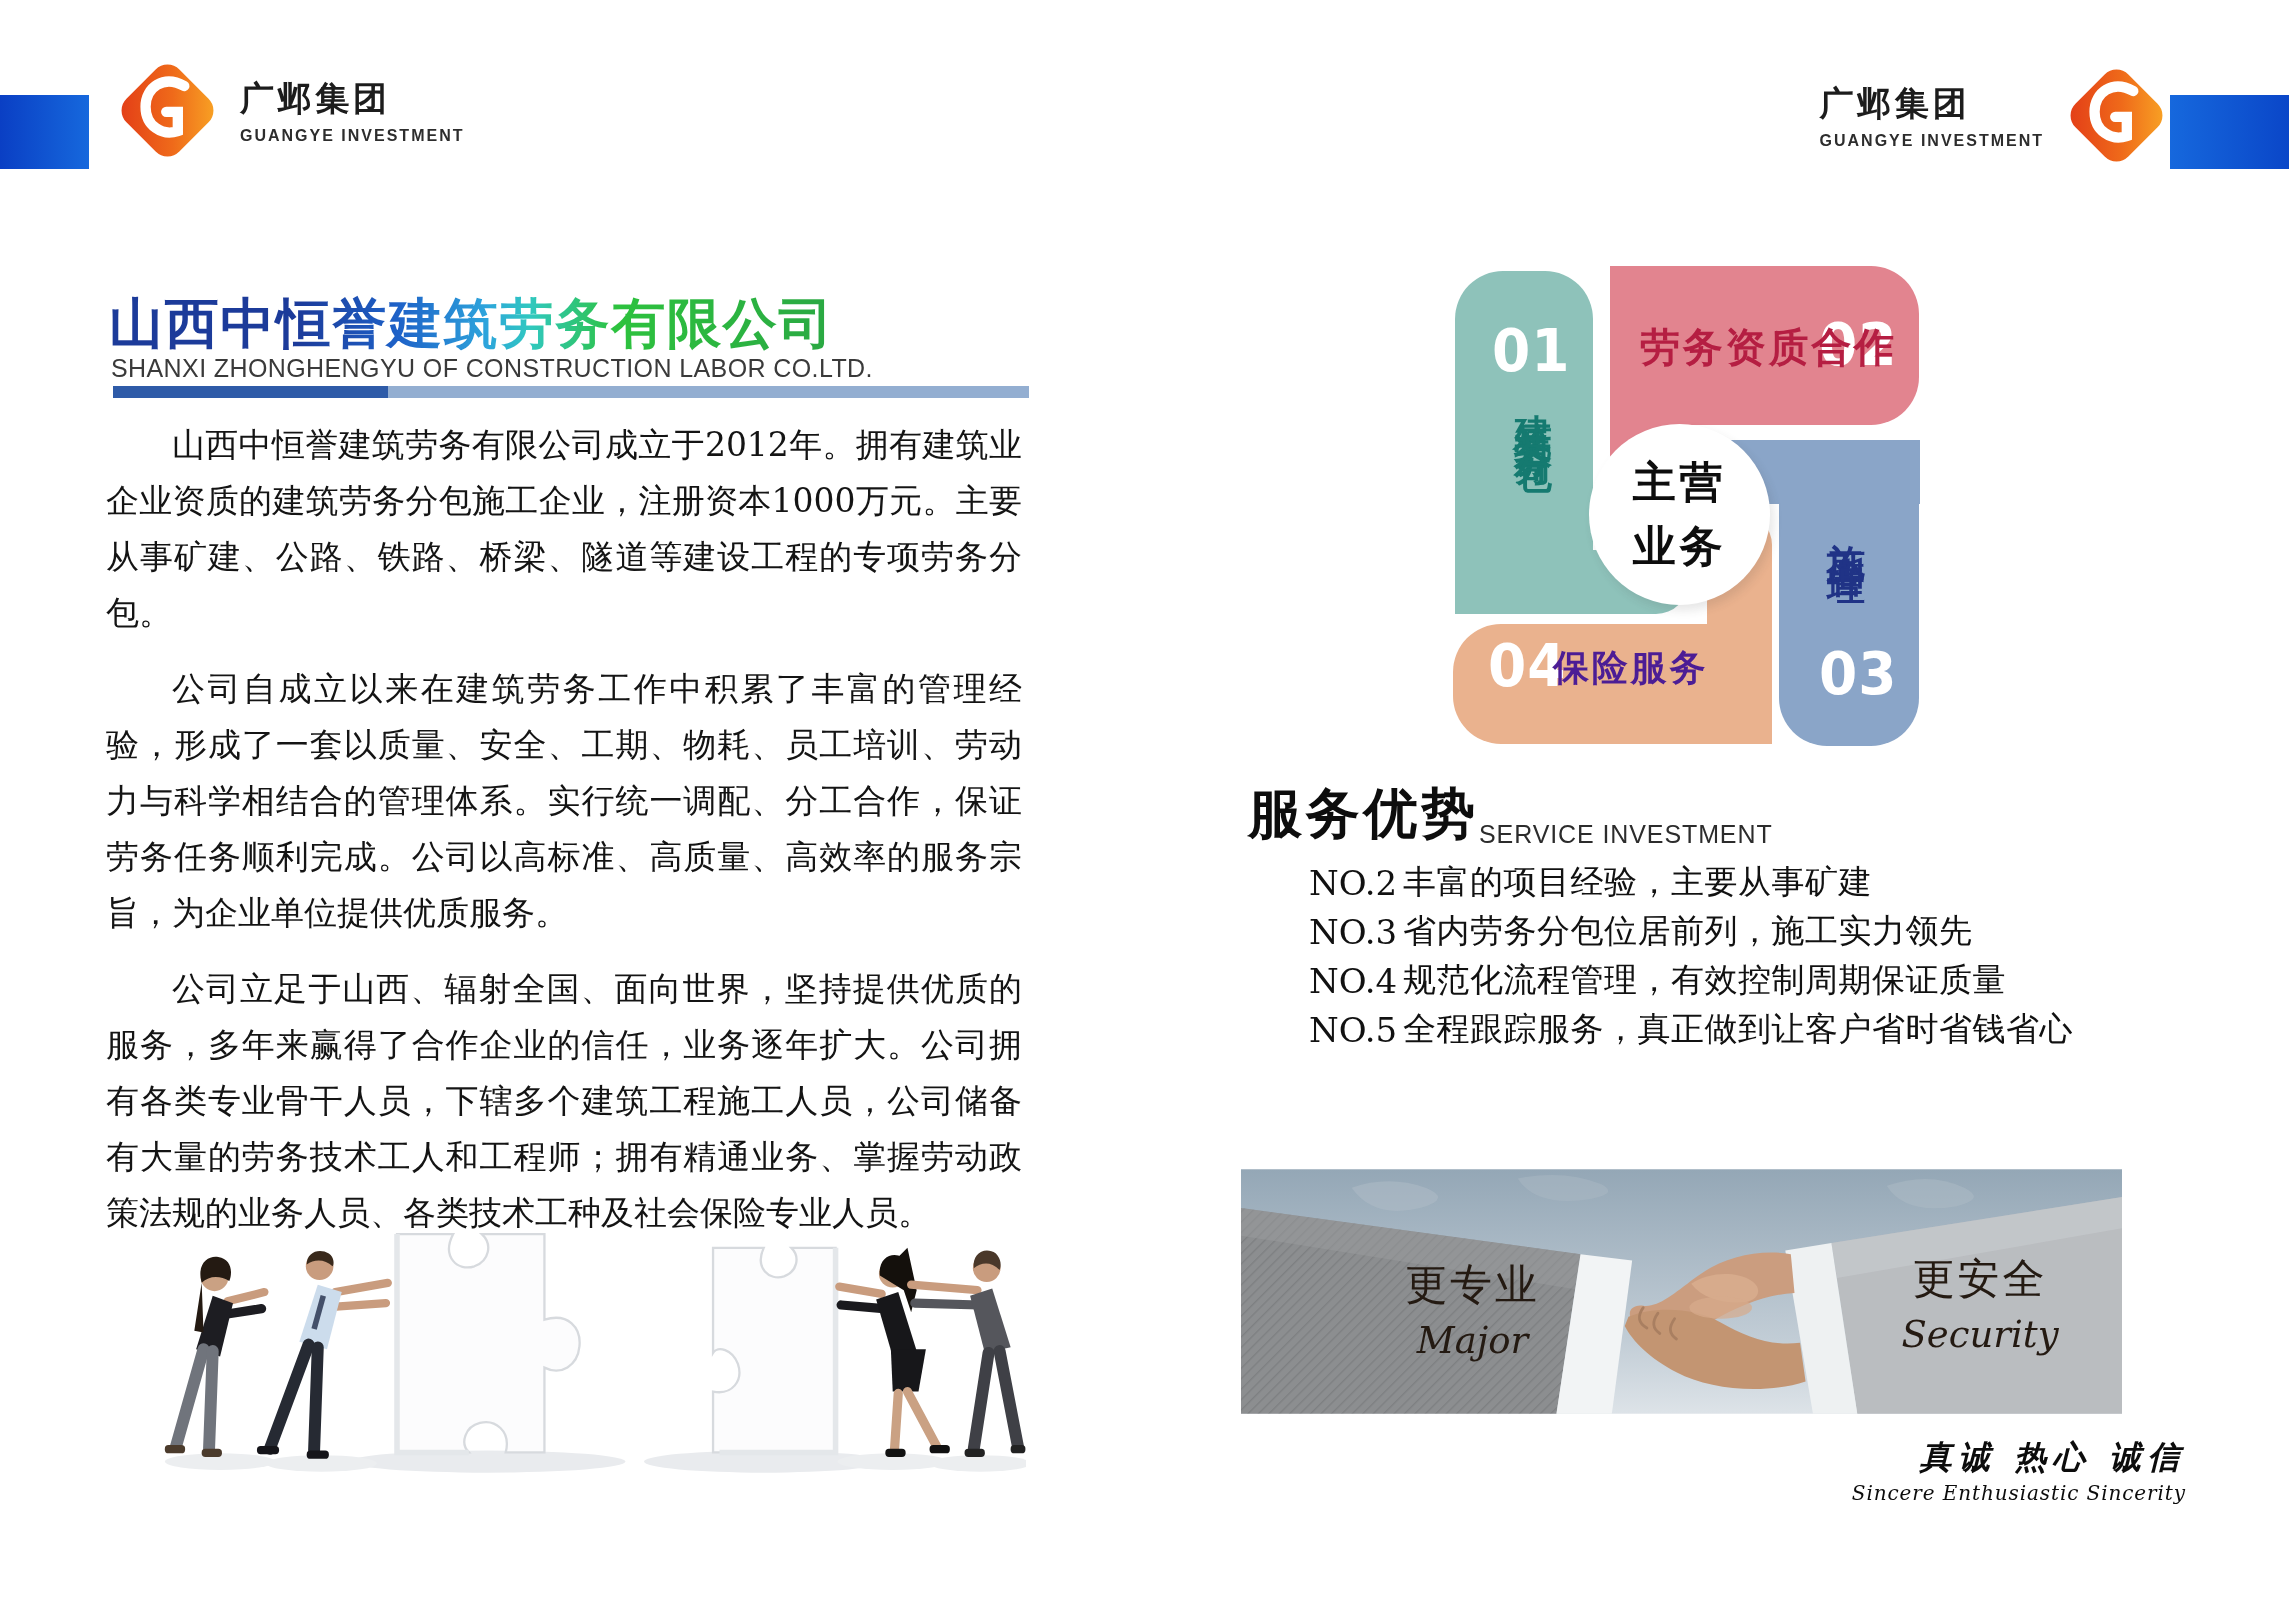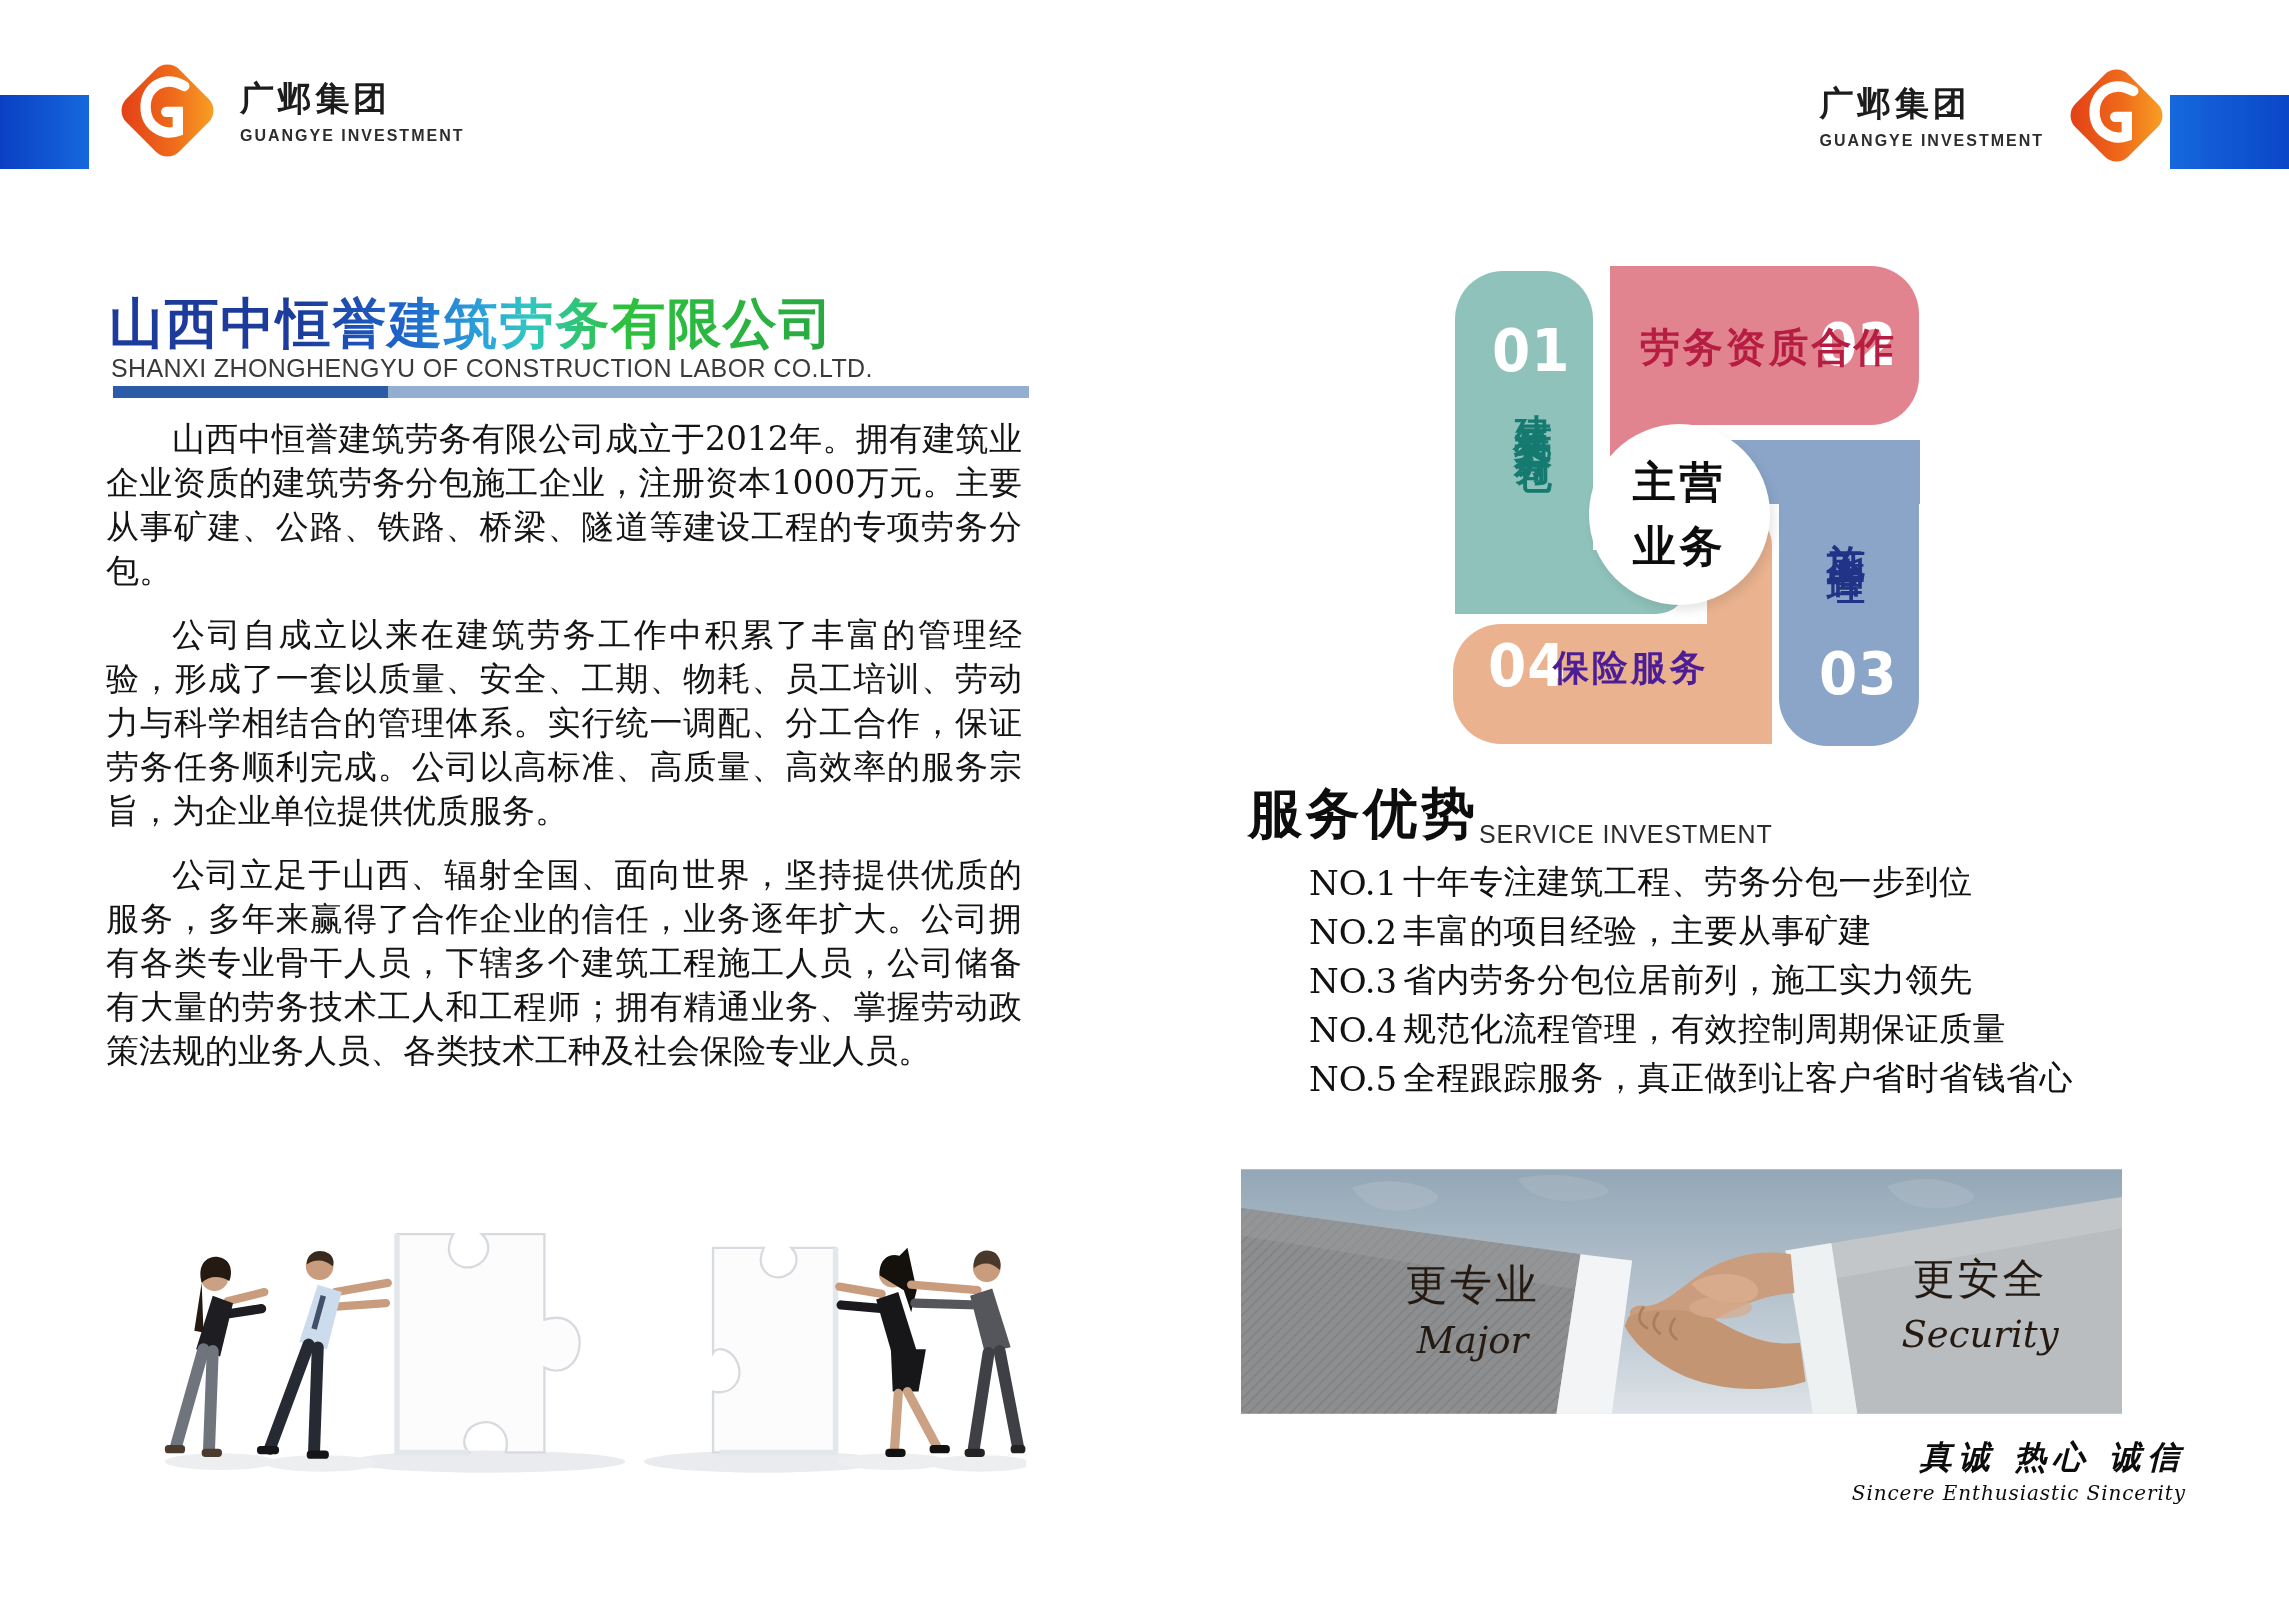--- a/index.html
+++ b/index.html
@@ -23,21 +23,21 @@
     background:linear-gradient(90deg,#1c3b9a 0%,#1c3b9a 26%,#1e62c8 40%,#2da4dc 52%,#30c8c0 58%,#2dc23e 70%,#2aa843 100%);
     -webkit-background-clip:text;background-clip:text;color:transparent;}
   .title-en{position:absolute;left:111px;top:354px;font-size:25px;color:#3a3a3a;letter-spacing:0.4px;}
   .divider{position:absolute;left:113px;top:386px;height:12px;width:916px;font-size:0;}
   .divider span{display:inline-block;height:12px;vertical-align:top;}
   .divider .d1{width:275px;background:#2e5ba8;}
   .divider .d2{width:641px;background:#93aed1;}
 
   .body-copy{position:absolute;left:106px;top:417px;width:916px;
     font-family:"DejaVu Serif","Liberation Serif",serif;
-    font-size:33px;line-height:44px;color:#141414;text-align:justify;}
+    font-size:33px;line-height:56px;color:#141414;text-align:justify;}
   .body-copy p{margin:0 0 20px 0;text-indent:2em;}
 
   
   .pinwheel{position:absolute;left:1444px;top:266px;width:475px;height:466px;}
   .petal{position:absolute;}
   .p-teal-main {left:11px;top:4.6px;width:138px;height:343px;border-radius:48px;}
   .p-teal-tail {left:11px;top:284px;width:233px;height:64px;border-radius:0 32px 32px 0;}
   .p-pink-main {left:166px;top:0;width:309px;height:159px;border-radius:48px;}
   .p-pink-tail {left:166px;top:0;width:65px;height:233px;border-radius:0 0 32px 32px;}
   .p-blue-main {left:335px;top:174px;width:140px;height:306px;border-radius:48px;}
@@ -233,24 +233,20 @@
   <div class="pw-label lab2">劳务资质合作</div>
   <div class="pw-label lab-v lab3">施工管理</div>
   <div class="pw-label lab4">保险服务</div>
 </div>
 
 <div class="sa-title">服务优势</div>
 <div class="sa-sub">SERVICE INVESTMENT</div>
 
 <div class="sa-list">
   <div class="sa-row">
-    <span class="sa-no">NO.1</span>
-    <span class="sa-txt">十年专注建筑工程、劳务分包一步到位</span>
-  </div>
-  <div class="sa-row">
     <span class="sa-no">NO.2</span>
     <span class="sa-txt">丰富的项目经验，主要从事矿建</span>
   </div>
   <div class="sa-row">
     <span class="sa-no">NO.3</span>
     <span class="sa-txt">省内劳务分包位居前列，施工实力领先</span>
   </div>
   <div class="sa-row">
     <span class="sa-no">NO.4</span>
     <span class="sa-txt">规范化流程管理，有效控制周期保证质量</span>

